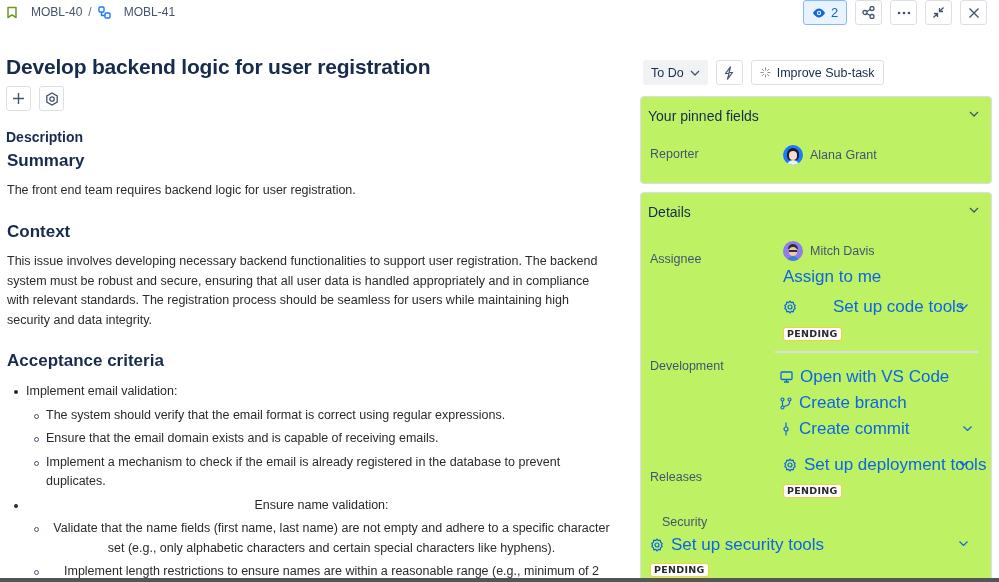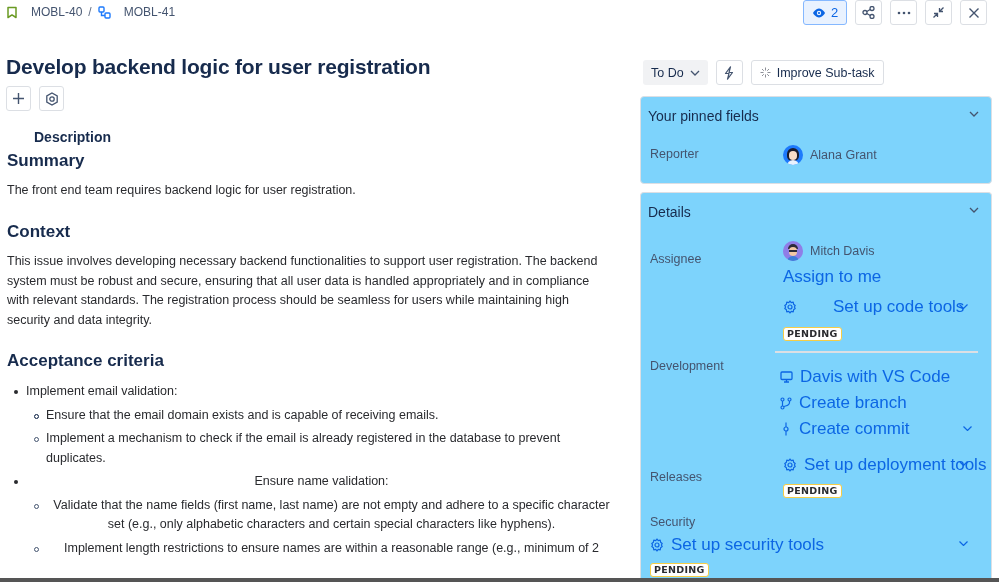--- a/index.html
+++ b/index.html
@@ -15,21 +15,21 @@
   .top-actions { position: absolute; top: 0; right: 12px; display: flex; gap: 8px; height: 25px; }
   .icon-btn { height: 25px; min-width: 27px; border: 1px solid #dcdfe4; border-radius: 3px; background: #fff; display: flex; align-items: center; justify-content: center; color: #44546f; font-size: 13px; }
   .icon-btn.watch { background: #e9f2ff; border-color: #85b8ff; color: #0c66e4; padding: 0 6px; gap: 5px; width: 44px; }
 
   
   .title { position: absolute; left: 6px; top: 55px; font-size: 21px; font-weight: 700; color: #172b4d; letter-spacing: -0.2px; }
   .title-actions { position: absolute; left: 6px; top: 86px; display: flex; gap: 8px; }
   .sq-btn { width: 25px; height: 25px; border: 1px solid #dcdfe4; border-radius: 3px; display: flex; align-items: center; justify-content: center; color: #44546f; background: #fff; }
 
   
-  .desc-label { position: absolute; left: 6px; top: 129px; font-size: 14px; font-weight: 700; color: #172b4d; margin-left: 28px; }
+  .desc-label { position: absolute; left: 6px; top: 129px; font-size: 14px; font-weight: 700; color: #172b4d; }
   .desc { position: absolute; left: 7px; top: 150px; width: 600px; font-size: 12.5px; color: #292a2e; }
   .desc h2 { font-size: 17px; font-weight: 700; color: #172b4d; margin: 0; }
   .desc p { line-height: 19.5px; }
   .desc .sum-h { position: absolute; top: 1px; }
   .desc .sum-p { position: absolute; top: 31px; }
   .desc .ctx-h { position: absolute; top: 72px; }
   .desc .ctx-p { position: absolute; top: 102px; width: 600px; }
   .desc .ac-h { position: absolute; top: 201px; }
   .desc ul.lvl1 { position: absolute; top: 232px; left: 0; list-style: none; width: 610px; }
   .desc ul.lvl1 > li { position: relative; padding-left: 19px; line-height: 19.5px; }
@@ -39,21 +39,21 @@
   .desc ul.lvl2 > li > .bullet { position: absolute; left: 8px; top: 8px; width: 5px; height: 5px; border: 1px solid #44546f; border-radius: 50%; }
   .desc ul.lvl1 > li + li { margin-top: 0px; text-align: center; }
 
   
   .status-row { position: absolute; left: 643px; top: 60px; display: flex; gap: 8px; }
   .status-btn { height: 25px; padding: 0 8px; background: #f1f2f4; border-radius: 3px; display: flex; align-items: center; gap: 6px; font-size: 12.5px; color: #172b4d; }
   .bolt-btn { height: 25px; width: 27px; border: 1px solid #dcdfe4; border-radius: 3px; display: flex; align-items: center; justify-content: center; color: #44546f; }
   .improve-btn { height: 25px; padding: 0 8px; border: 1px solid #dcdfe4; border-radius: 3px; display: flex; align-items: center; gap: 6px; font-size: 12.5px; color: #172b4d; }
 
   
-  .panel { position: absolute; left: 640px; width: 352px; border: 1px solid #dcdfe4; border-radius: 4px; background: #7dd3fc; }
+  .panel { position: absolute; left: 640px; width: 352px; border: 1px solid #dcdfe4; border-radius: 4px; background: #bef264; }
   .panel-pinned { top: 96px; height: 88px; }
   .panel-details { top: 192px; height: 400px; border-bottom: none; }
   .panel-header { position: absolute; left: 7px; top: 11px; font-size: 14px; font-weight: 500; color: #172b4d; }
   .panel-chevron { position: absolute; right: 12px; top: 14px; }
   .field-label { position: absolute; font-size: 12.5px; color: #44546f; }
   .user { position: absolute; display: flex; align-items: center; gap: 7px; font-size: 12.5px; color: #44546f; }
   .avatar { width: 20px; height: 20px; border-radius: 50%; position: relative; overflow: hidden; }
   .link { position: absolute; font-size: 17px; color: #0c66e4; display: flex; align-items: center; gap: 7px; font-weight: 500; }
   .link.plain { font-weight: 400; }
   .chev-small { position: absolute; }
@@ -141,21 +141,21 @@
   <h2 class="sum-h">Summary</h2>
   <p class="sum-p">The front end team requires backend logic for user registration.</p>
   <h2 class="ctx-h">Context</h2>
   <p class="ctx-p">This issue involves developing necessary backend functionalities to support user registration. The backend system must be robust and secure, ensuring that all user data is handled appropriately and in compliance with relevant standards. The registration process should be seamless for users while maintaining high security and data integrity.</p>
   <h2 class="ac-h">Acceptance criteria</h2>
   <ul class="lvl1">
     <li>
       <span class="bullet"></span>
       <span>Implement email validation:</span>
       <ul class="lvl2">
-        <li><span class="bullet"></span></li>
+        <li><span class="bullet"></span><span>The system should verify that the email format is correct using regular expressions.</span></li>
         <li><span class="bullet"></span><span>Ensure that the email domain exists and is capable of receiving emails.</span></li>
         <li style="width:560px"><span class="bullet"></span><span>Implement a mechanism to check if the email is already registered in the database to prevent duplicates.</span></li>
       </ul>
     </li>
     <li>
       <span class="bullet"></span>
       <span>Ensure name validation:</span>
       <ul class="lvl2">
         <li><span class="bullet"></span><span>Validate that the name fields (first name, last name) are not empty and adhere to a specific character set (e.g., only alphabetic characters and certain special characters like hyphens).</span></li>
         <li><span class="bullet"></span><span>Implement length restrictions to ensure names are within a reasonable range (e.g., minimum of 2</span></li>
@@ -233,21 +233,21 @@
   <div class="pending" style="left:142px; top:134px;">PENDING</div>
 
   <div class="divider"></div>
 
   <div class="field-label" style="left:9px; top:166px;">Development</div>
   <div class="link" style="left:139px; top:174px;">
     <svg width="13" height="12" viewBox="0 0 13 12">
         <rect x="1" y="1" width="11" height="7.5" rx="1" fill="none" stroke="#0c66e4" stroke-width="1.3"></rect>
         <path d="M4 11h5M6.5 8.5V11" stroke="#0c66e4" stroke-width="1.3"></path>
       </svg>
-    <span>Davis with VS Code</span>
+    <span>Open with VS Code</span>
   </div>
   <div class="link" style="left:139px; top:200px;">
     <svg width="12" height="13" viewBox="0 0 12 13">
         <circle cx="2.5" cy="2.5" r="1.5" fill="none" stroke="#0c66e4" stroke-width="1.2"></circle>
         <circle cx="9.5" cy="2.5" r="1.5" fill="none" stroke="#0c66e4" stroke-width="1.2"></circle>
         <circle cx="2.5" cy="10.5" r="1.5" fill="none" stroke="#0c66e4" stroke-width="1.2"></circle>
         <path d="M2.5 4v5M9.5 4v1.5c0 2-2 3-4 3.5L4 9.5" fill="none" stroke="#0c66e4" stroke-width="1.2"></path>
       </svg>
     <span>Create branch</span>
   </div>
@@ -268,21 +268,21 @@
         <path d="M7 1l1.2 1.6 2-.4.4 2L12.2 5.4 11.4 7l.8 1.6-1.6 1.2-.4 2-2-.4L7 13l-1.2-1.6-2 .4-.4-2L1.8 8.6 2.6 7l-.8-1.6 1.6-1.2.4-2 2 .4z" fill="none" stroke="#0c66e4" stroke-width="1.2" stroke-linejoin="round"></path>
         <circle cx="7" cy="7" r="2" fill="none" stroke="#0c66e4" stroke-width="1.2"></circle>
       </svg>
     <span>Set up deployment tools</span>
   </div>
   <svg class="chev-small" style="left:318px; top:268px;" width="9" height="5" viewBox="0 0 9 5">
       <path d="M0.5 0.5l4 4 4-4" fill="none" stroke="#0c66e4" stroke-width="1.2"></path>
     </svg>
   <div class="pending" style="left:142px; top:291px;">PENDING</div>
 
-  <div class="field-label" style="left:9px; top:322px;">Security</div>
+  <div class="field-label" style="left:21px; top:322px;">Security</div>
   <div class="link" style="left:9px; top:342px;">
     <svg width="14" height="14" viewBox="0 0 14 14">
         <path d="M7 1l1.2 1.6 2-.4.4 2L12.2 5.4 11.4 7l.8 1.6-1.6 1.2-.4 2-2-.4L7 13l-1.2-1.6-2 .4-.4-2L1.8 8.6 2.6 7l-.8-1.6 1.6-1.2.4-2 2 .4z" fill="none" stroke="#0c66e4" stroke-width="1.2" stroke-linejoin="round"></path>
         <circle cx="7" cy="7" r="2" fill="none" stroke="#0c66e4" stroke-width="1.2"></circle>
       </svg>
     <span>Set up security tools</span>
   </div>
   <svg class="chev-small" style="left:318px; top:348px;" width="9" height="5" viewBox="0 0 9 5">
       <path d="M0.5 0.5l4 4 4-4" fill="none" stroke="#0c66e4" stroke-width="1.2"></path>
     </svg>

